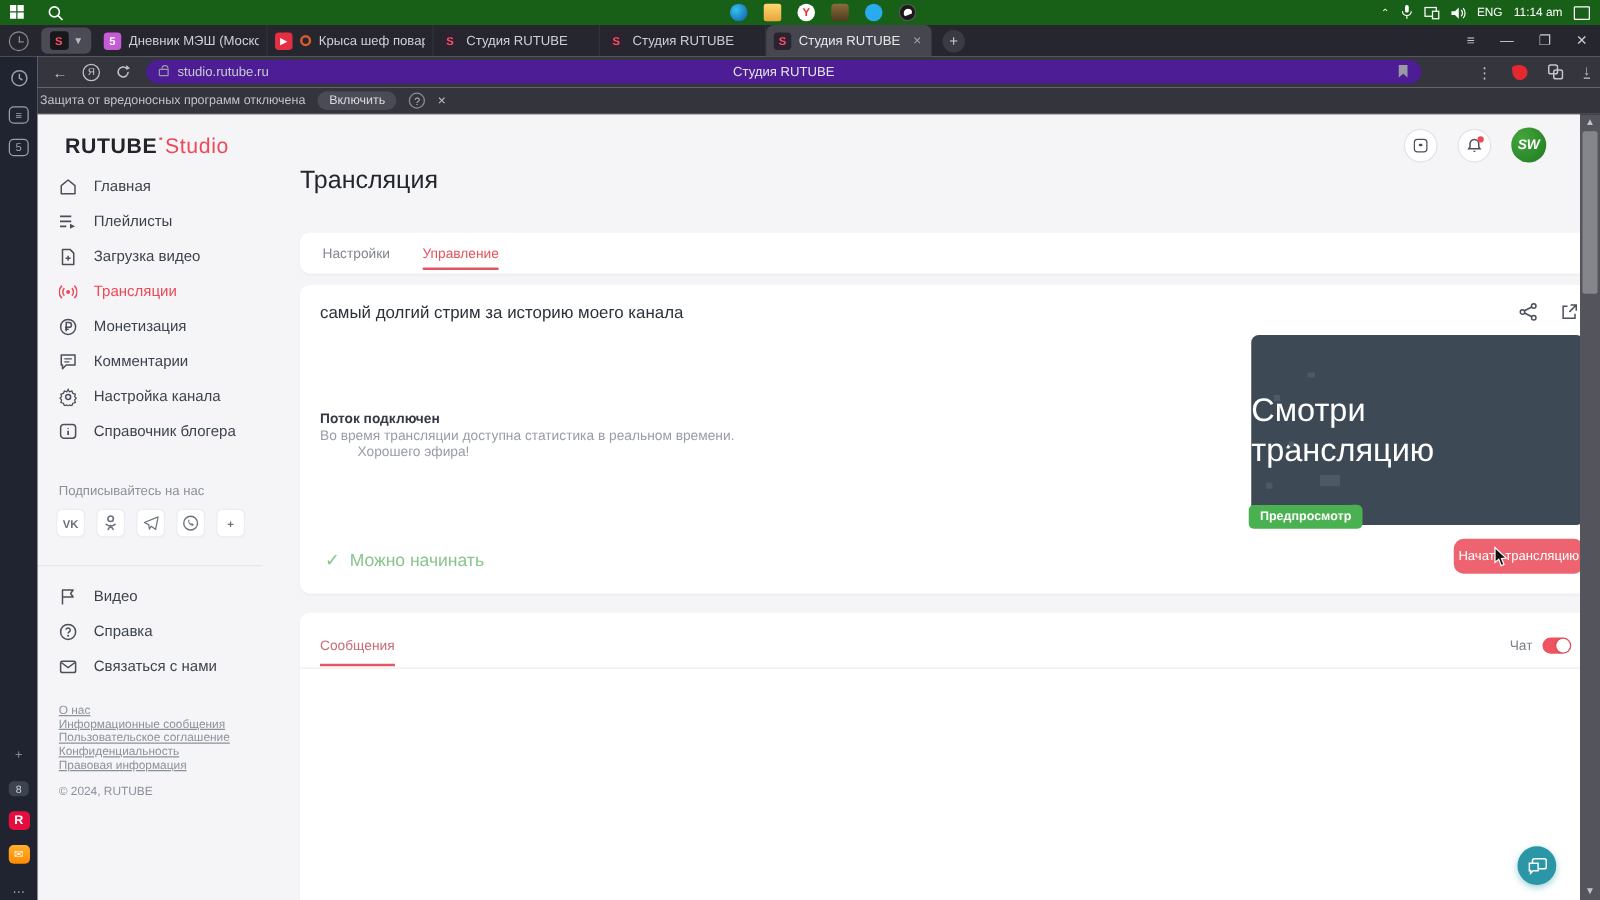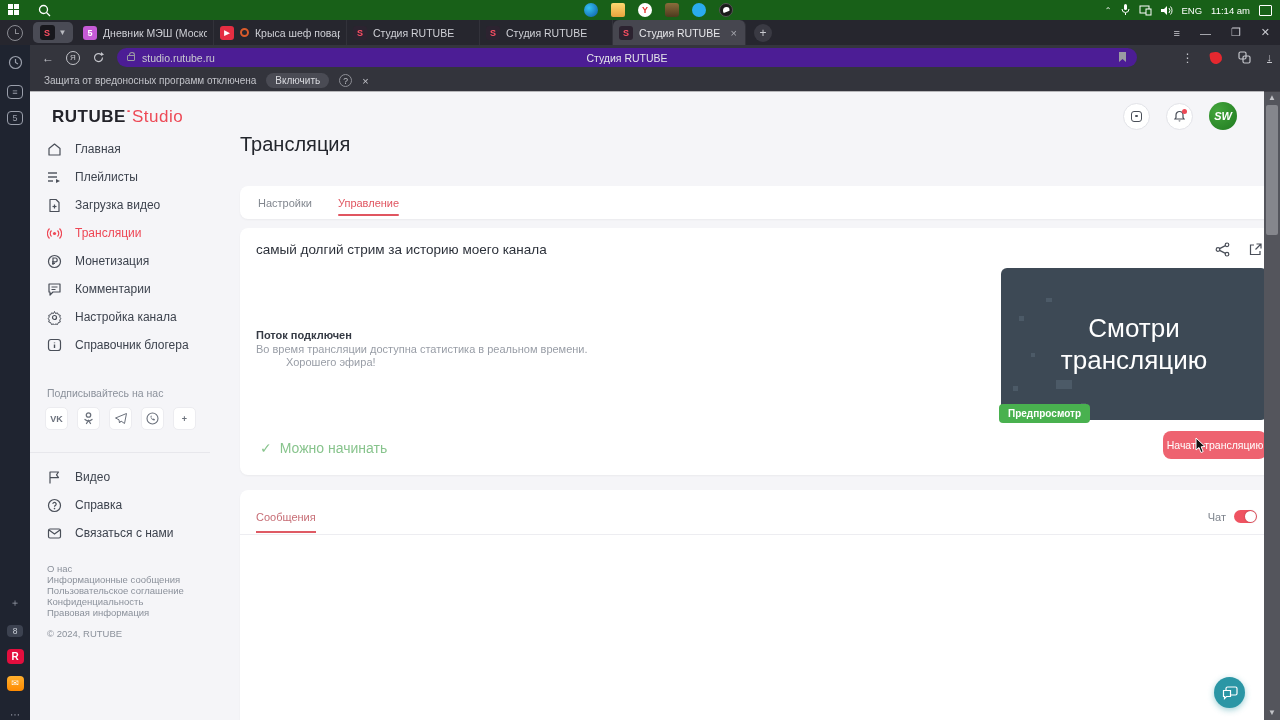--- a/index.html
+++ b/index.html
@@ -53,21 +53,21 @@
   .lock { width:8px; height:6px; border:1px solid #9a9ba2; border-radius:1px; position:relative; margin-left:10px; }
   .lock::before { content:""; position:absolute; left:1px; top:-4px; width:4px; height:3px; border:1px solid #9a9ba2; border-bottom:none; border-radius:3px 3px 0 0; }
   .url-text { color:#c9cad0; font-size:10.5px; margin-left:7px; }
   .win-title { position:absolute; left:0; right:0; text-align:center; color:#e4e5e9; font-size:10.5px; pointer-events:none; }
   .flag-ico { position:absolute; right:10px; top:3px; }
   .ab-right { position:absolute; right:8px; display:flex; align-items:center; gap:16px; }
   .ext-red { width:12px; height:12px; background:#e5282f; border-radius:3px 6px 6px 6px; transform:rotate(-8deg); }
 
   
   .notifbar { position:absolute; left:30px; top:70px; width:1250px; height:21px; background:#33343c; display:flex; align-items:center; color:#c2c3c9; font-size:10px; z-index:40; box-shadow:0 1px 0 rgba(0,0,0,.25); }
-  .nb-text { margin-left:14px; }
+  .nb-text { margin-left:2px; }
   .nb-btn { margin-left:10px; padding:2px 9px; background:#4a4b54; color:#dadbe0; border-radius:9px; font-size:10px; }
   .nb-help { margin-left:10px; width:13px; height:13px; border:1px solid #8d8e95; border-radius:50%; font-size:8.5px; display:flex; align-items:center; justify-content:center; }
   .nb-close { margin-left:10px; font-size:11px; }
 
   
   .bsidebar { position:absolute; left:0; top:45px; width:30px; height:675px; background:#1f2430; z-index:41; }
   .bs-ico { position:absolute; left:6px; width:18px; height:18px; color:#9a9fab; display:flex; align-items:center; justify-content:center; font-size:10px; }
   .sq-ico { border:1px solid #9a9fab; border-radius:4px; width:16px; height:14px; font-size:9px; display:flex; align-items:center; justify-content:center; }
   .badge8 { background:#3c4250; border-radius:4px; width:16px; height:12px; color:#cdd2da; font-size:8.5px; display:flex; align-items:center; justify-content:center; }
   .r-logo { background:#e30e3e; border-radius:4px; width:17px; height:15px; color:#fff; font-weight:bold; font-size:10px; display:flex; align-items:center; justify-content:center; }
@@ -92,38 +92,38 @@
 
   .snav { position:absolute; left:0; top:44px; width:180px; }
   .snav-item { display:flex; align-items:center; gap:13px; padding:6.5px 0 6.5px 17px; color:#3d434e; font-size:12px; }
   .snav-item svg { flex:none; }
   .snav-item.active { color:#ee4755; }
   .sub-label { margin:28px 0 8px 17px; color:#8b919b; font-size:10.5px; }
   .socials { display:flex; gap:9px; margin-left:15px; }
   .soc { width:23px; height:23px; border-radius:5px; background:#fff; border:1px solid #ececf0; color:#6b717c; font-size:9px; font-weight:bold; display:flex; align-items:center; justify-content:center; }
   .snav-div { height:1px; background:#e7e7ec; margin:22px 0 10px 0; }
   .foot-links { margin:16px 0 0 17px; }
-  .foot-links div { color:#8b919b; font-size:9.5px; line-height:11px; margin-bottom:0; }
+  .foot-links div { color:#8b919b; font-size:9.5px; line-height:11px; margin-bottom:0;text-decoration:underline; }
   .copyright { margin:10px 0 0 17px; color:#8b919b; font-size:9.5px; }
 
   .content { position:absolute; left:180px; top:0; width:1054px; height:629px; }
   .pg-title { position:absolute; left:30px; top:42px; font-size:20px; font-weight:500; color:#23262d; }
   .card { position:absolute; left:30px; width:1043px; background:#fff; border-radius:8px; box-shadow:0 1px 2px rgba(30,30,40,.05); }
   .tabs-card { top:95px; height:33px; display:flex; align-items:stretch; padding-left:18px; gap:26px; }
   .ptab { display:flex; align-items:center; font-size:11px; color:#82878f; position:relative; }
   .ptab.active { color:#e05560; }
   .ptab.active::after { content:""; position:absolute; left:0; right:0; bottom:3px; height:2px; background:#e05560; border-radius:1px; }
   .main-card { top:137px; height:247px; }
   .stream-title { position:absolute; left:16px; top:14px; font-size:13.5px; color:#2c313a; }
   .mc-icons { position:absolute; right:20px; top:14px; display:flex; gap:18px; color:#4a4f59; }
   .status-hdr { position:absolute; left:16px; top:101px; font-size:11px; font-weight:bold; color:#353a44; }
   .status-l1 { position:absolute; left:16px; top:115px; font-size:11px; color:#989da6; }
   .status-l2 { position:absolute; left:16px; top:128px; font-size:11px; color:#989da6;margin-left:30px; }
   .ready { position:absolute; left:20px; top:212px; font-size:14px; color:#88c48d; display:flex; align-items:center; gap:8px; }
-  .thumb { position:absolute; left:761px; top:40px; width:266px; height:152px; background:#3d4955; border-radius:6px; color:#fff; display:flex; flex-direction:column; align-items:center; justify-content:center; font-size:26px; line-height:32px; overflow:hidden; }
+  .thumb { position:absolute; left:761px; top:40px; width:266px; height:152px; background:#3d4955; border-radius:6px; color:#fff; display:flex; flex-direction:column; align-items:flex-start; justify-content:center; font-size:26px; line-height:32px; overflow:hidden; }
   .thumb .deco { position:absolute; background:#4c5a67; }
   .badge { position:absolute; left:759px; top:176px; background:#49b14f; color:#fff; font-size:10px; font-weight:bold; padding:4px 9px; border-radius:4px; }
   .start-btn { position:absolute; left:923px; top:203px; width:104px; height:28px; background:#ee6370; border:none; border-radius:8px; color:#fff; font-size:10.5px; font-family:inherit; }
   .bottom-card { top:399px; height:230px; border-radius:8px 8px 0 0; }
   .bc-strip { position:absolute; left:0; right:0; top:0; height:45px; border-bottom:1px solid #ededf1; }
   .msg-tab { position:absolute; left:16px; top:21px; font-size:11px; color:#c76d75; }
   .msg-tab::after { content:""; position:absolute; left:0; right:0; bottom:-10px; height:2px; background:#df5a64; }
   .chat-ctl { position:absolute; right:26px; top:20px; display:flex; align-items:center; gap:8px; font-size:11px; color:#7d838c; }
   .toggle { width:23px; height:13px; border-radius:7px; background:#ef5361; position:relative; }
   .toggle::after { content:""; position:absolute; right:1px; top:1px; width:11px; height:11px; border-radius:50%; background:#fff; box-shadow:0 0 2px rgba(0,0,0,.3); }

